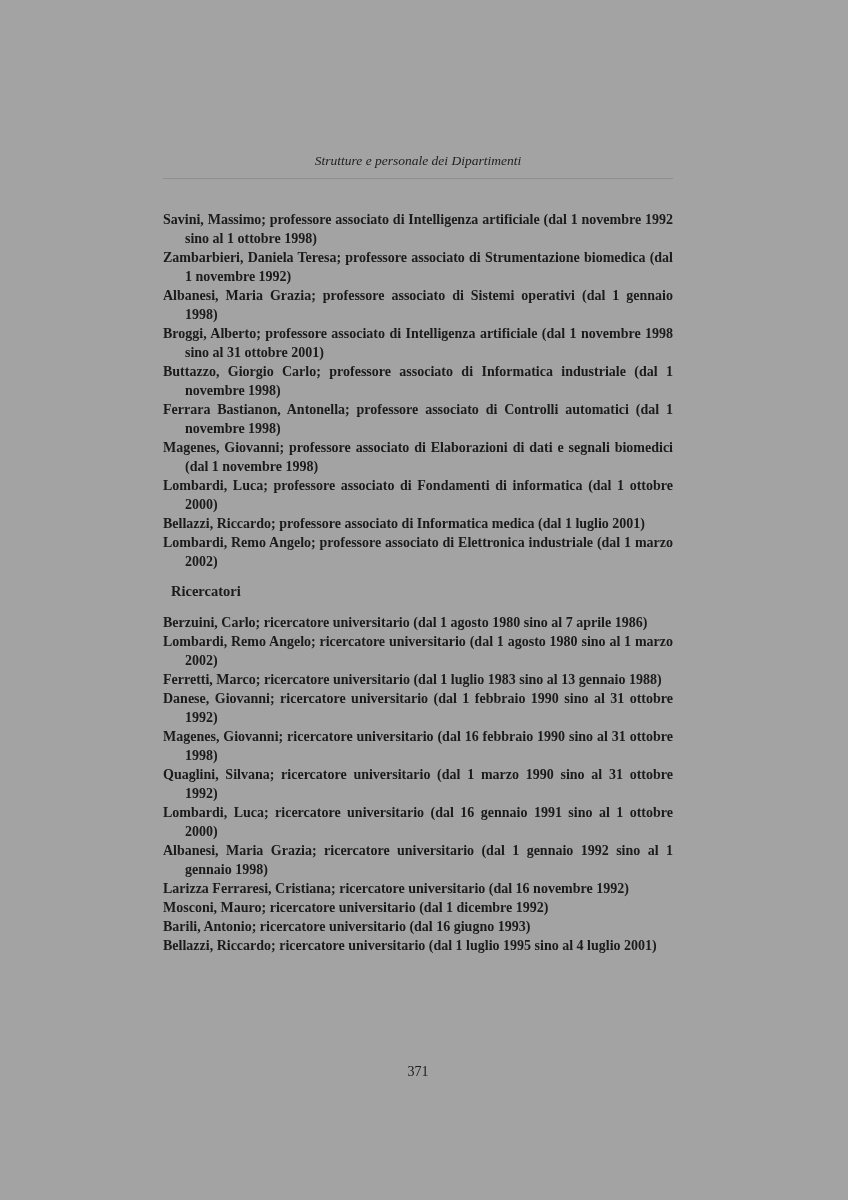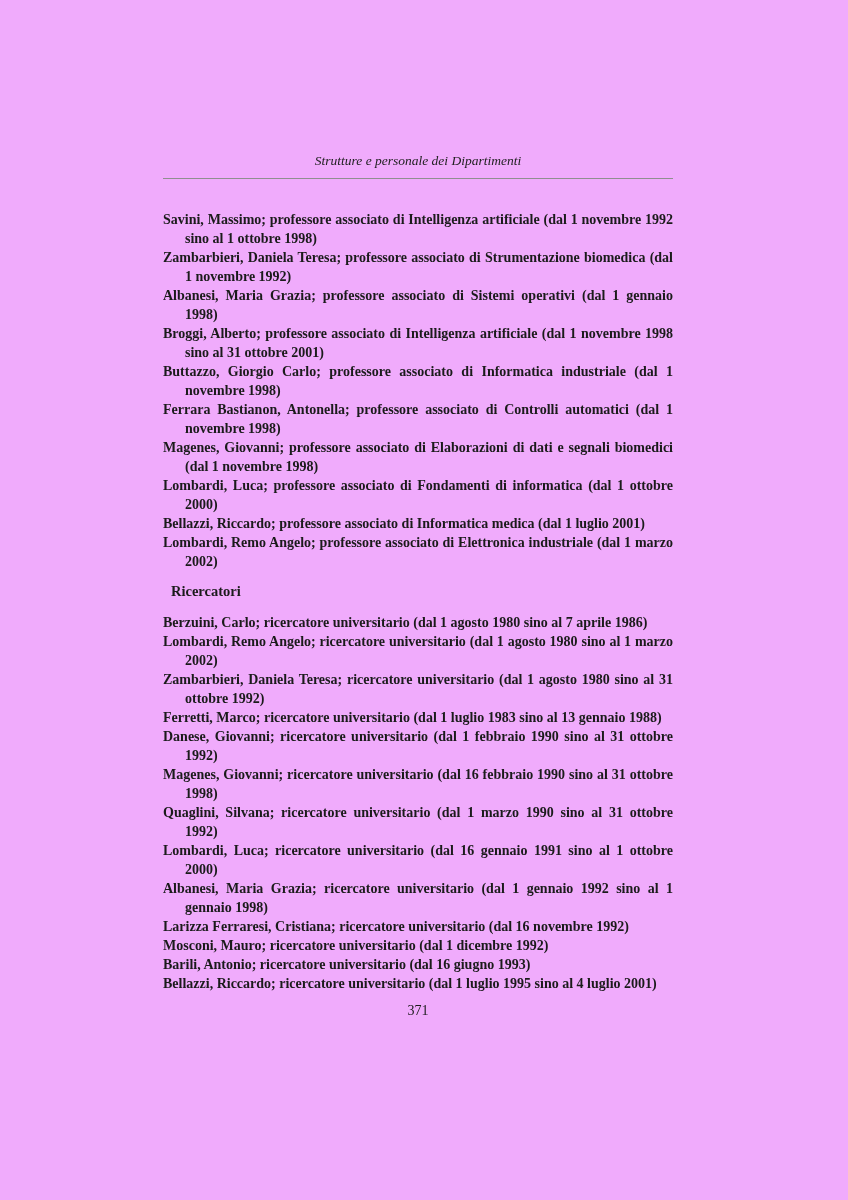--- a/index.html
+++ b/index.html
@@ -5,21 +5,21 @@
   * { box-sizing: border-box; }
   html, body {
     margin: 0;
     padding: 0;
     background: #fdfdfb;
   }
   .page {
     position: relative;
     width: 848px;
     height: 1200px;
-    background: #f0abfc;
+    background: #a3a3a3;
     font-family: "Liberation Serif", "DejaVu Serif", serif;
     color: #1b1b1b;
     overflow: hidden;
   }
   .content {
     position: absolute;
     left: 163px;
     top: 152px;
     width: 510px;
   }
@@ -53,21 +53,21 @@
   }
   .section-heading {
     font-size: 14.5px;
     font-weight: bold;
     margin: 11px 0 8px 8px;
     line-height: 19px;
   }
   .page-number {
     position: absolute;
     left: 163px;
-    top: 1003px;
+    top: 1064px;
     width: 510px;
     text-align: center;
     font-size: 14px;
     color: #1b1b1b;
   }
 </style>
 </head>
 <body>
 
 <div class="page">
@@ -101,21 +101,20 @@
       </div>
 
     <h3 class="section-heading">Ricercatori</h3>
 
     <div class="entries second">
 
         <p class="entry">Berzuini, Carlo; ricercatore universitario (dal 1 agosto 1980 sino al 7 aprile 1986)</p>
 
         <p class="entry">Lombardi, Remo Angelo; ricercatore universitario (dal 1 agosto 1980 sino al 1 marzo 2002)</p>
 
-        <p class="entry">Zambarbieri, Daniela Teresa; ricercatore universitario (dal 1 agosto 1980 sino al 31 ottobre 1992)</p>
 
         <p class="entry">Ferretti, Marco; ricercatore universitario (dal 1 luglio 1983 sino al 13 gennaio 1988)</p>
 
         <p class="entry">Danese, Giovanni; ricercatore universitario (dal 1 febbraio 1990 sino al 31 ottobre 1992)</p>
 
         <p class="entry">Magenes, Giovanni; ricercatore universitario (dal 16 febbraio 1990 sino al 31 ottobre 1998)</p>
 
         <p class="entry">Quaglini, Silvana; ricercatore universitario (dal 1 marzo 1990 sino al 31 ottobre 1992)</p>
 
         <p class="entry">Lombardi, Luca; ricercatore universitario (dal 16 gennaio 1991 sino al 1 ottobre 2000)</p>

